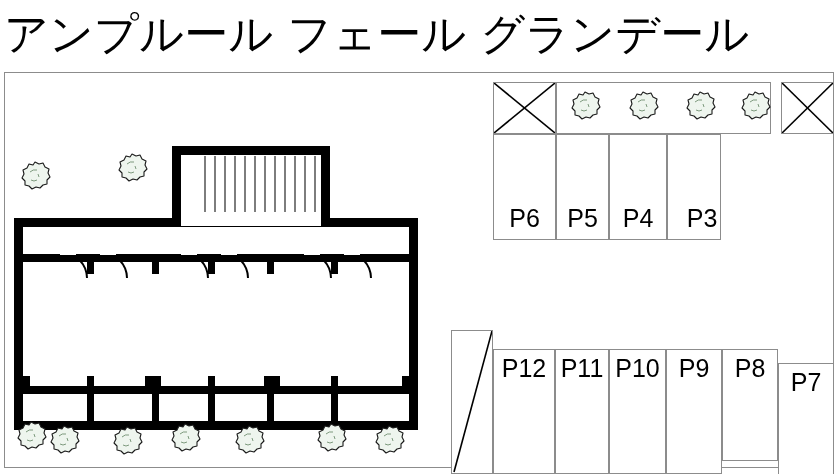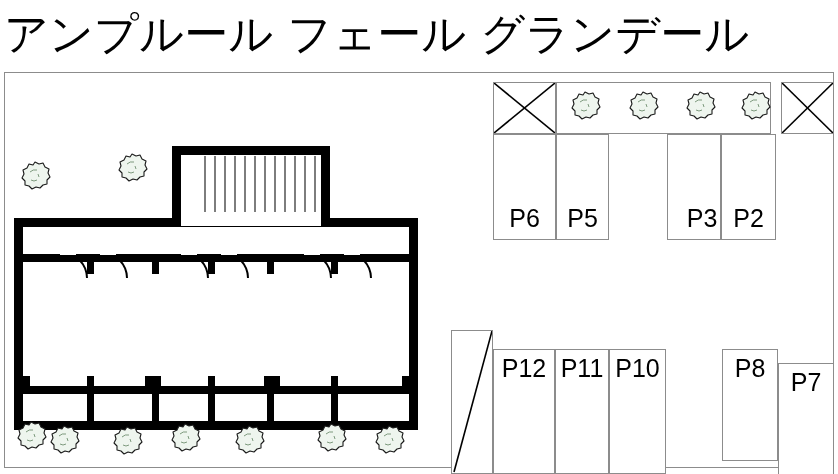--- a/index.html
+++ b/index.html
@@ -408,45 +408,48 @@
         <line x1="51" y1="0" x2="0" y2="50" stroke="#000" stroke-width="1.6"></line>
       </svg>
     </div>
 
     <div class="park-cell top" style="left:0px; top:52px; width:63px; height:106px;">
       <span class="plabel">P6</span>
     </div>
     <div class="park-cell top" style="left:63px; top:52px; width:53px; height:106px;">
       <span class="plabel">P5</span>
     </div>
+    <div class="park-cell top" style="left:116px; top:52px; width:58px; height:106px;">
+      <span class="plabel">P4</span>
+    </div>
     <div class="park-cell top" style="left:174px; top:52px; width:54px; height:106px;padding-left:16px;">
       <span class="plabel">P3</span>
-    </div>
-    <div class="park-cell top" style="left:228px; top:52px; width:55px; height:106px;">
-      <span class="plabel">P2</span>
     </div>
   </div>
 
   <div class="park-row" style="left:451px; top:258px; width:383px; height:148px;">
 
     <div class="rampbox" style="left:0px; top:4px; width:42px; height:144px;">
       <svg width="40" height="142" viewBox="0 0 40 142">
         <line x1="2" y1="141" x2="40" y2="0" stroke="#000" stroke-width="1.6"></line>
       </svg>
     </div>
 
     <div class="park-cell bot" style="left:42px; top:23px; width:62px; height:125px;">
       <span class="plabel">P12</span>
     </div>
     <div class="park-cell bot" style="left:104px; top:23px; width:54px; height:125px;">
       <span class="plabel">P11</span>
     </div>
     <div class="park-cell bot" style="left:158px; top:23px; width:57px; height:125px;">
       <span class="plabel">P10</span>
     </div>
+    <div class="park-cell bot" style="left:215px; top:23px; width:56px; height:125px;">
+      <span class="plabel">P9</span>
+    </div>
     <div class="park-cell bot" style="left:271px; top:23px; width:56px; height:112px;">
       <span class="plabel">P8</span>
     </div>
     <div class="park-cell bot" style="left:327px; top:23px; width:56px; height:112px;margin-top:14px;">
       <span class="plabel">P7</span>
     </div>
   </div>
 
 </div>
 

